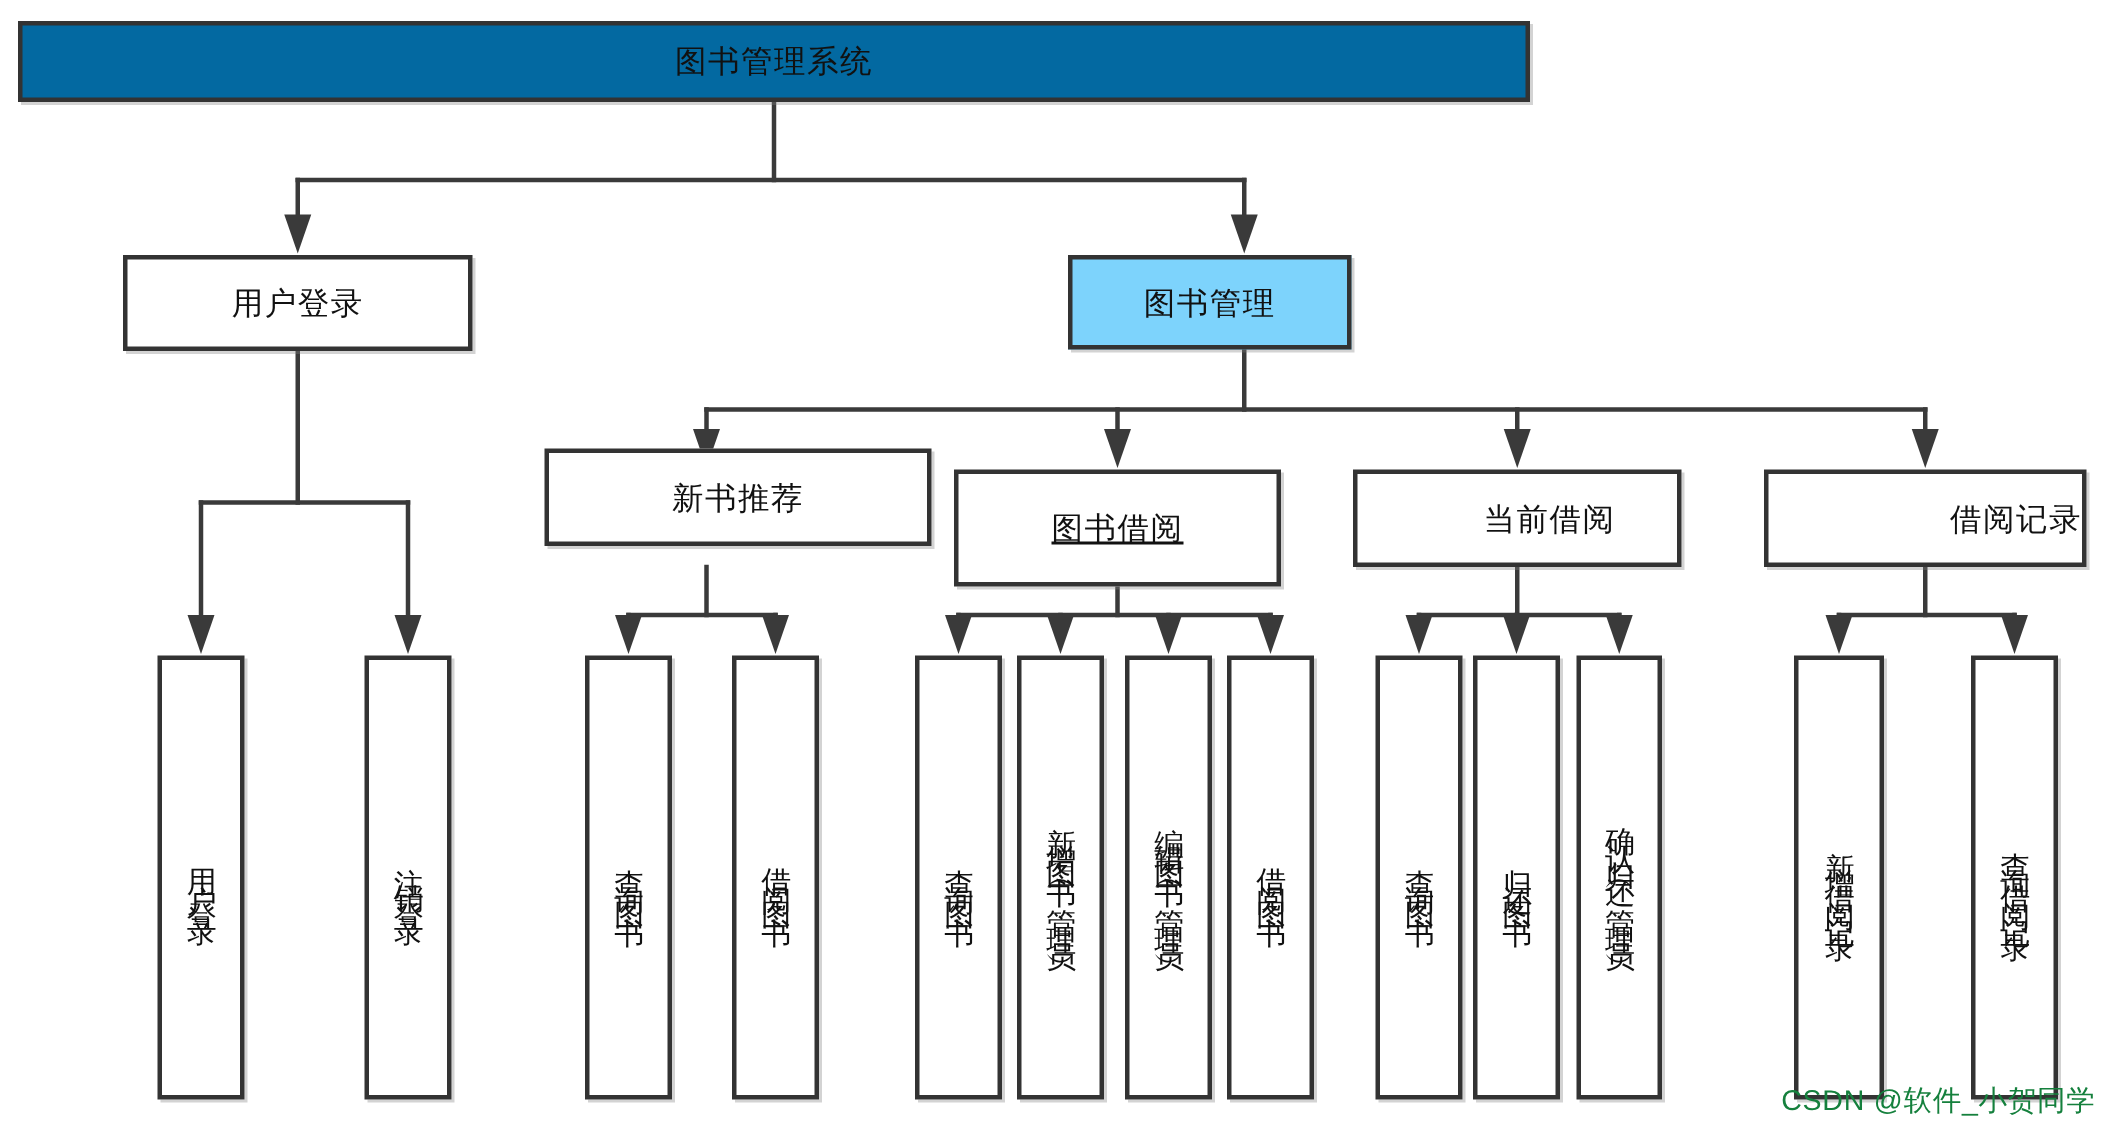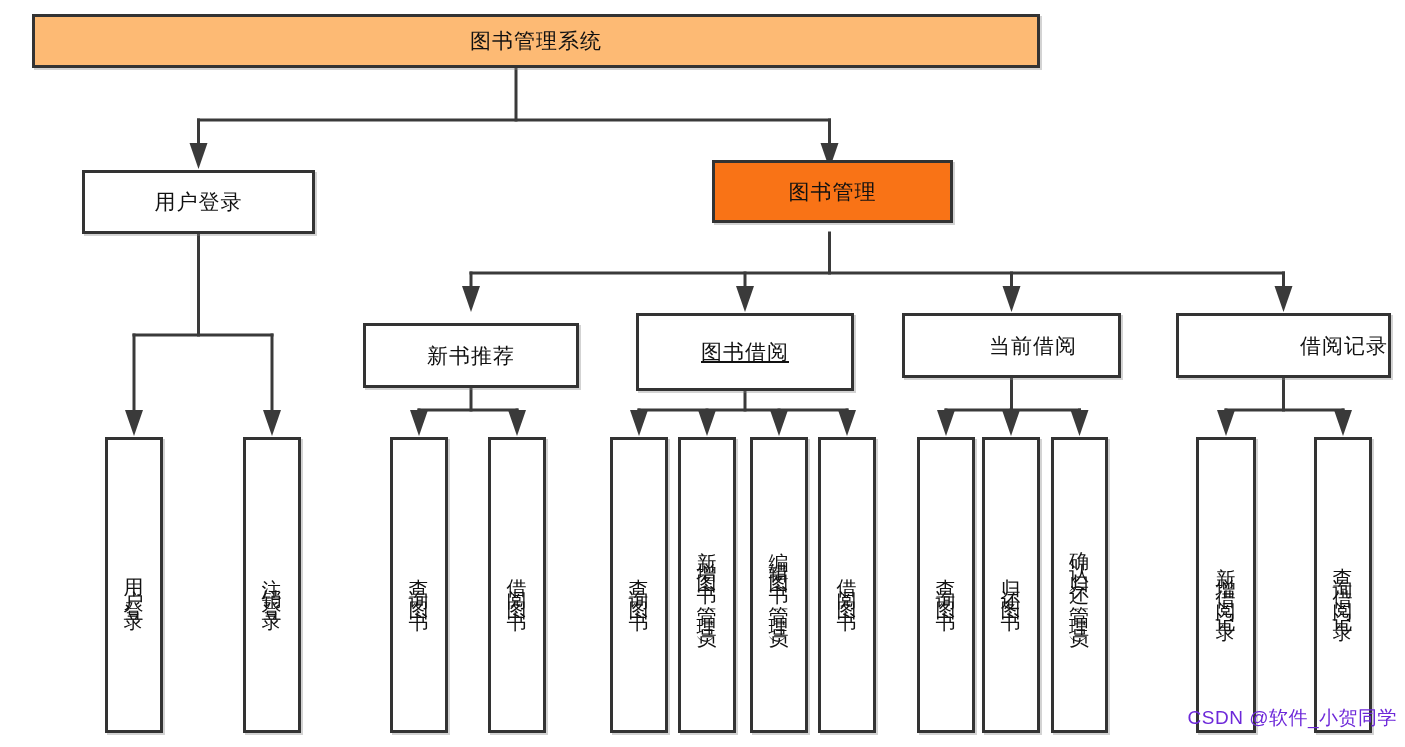--- a/index.html
+++ b/index.html
@@ -41,23 +41,23 @@
     writing-mode: vertical-rl;
     text-orientation: mixed;
     font-size: 20px;
     letter-spacing: 11px;
     line-height: 1.1;
     white-space: nowrap;
   }
   .watermark {
     position: absolute;
     right: 8px;
-    bottom: 16px;
+    bottom: 0;
     font-size: 19px;
-    color: #6d28d9;
+    color: #15803d;
     letter-spacing: 0.5px;
     white-space: nowrap;
   }
 </style>
 </head>
 <body>
 
 <div class="canvas">
   <svg id="connector-layer" xmlns="http://www.w3.org/2000/svg" viewBox="0 0 1405 747">
       <line x1="516" y1="68" x2="516" y2="120" stroke="#3a3a3a" stroke-width="3" stroke-linecap="square"></line>
@@ -107,30 +107,30 @@
       <line x1="1079.5" y1="410" x2="1079.5" y2="417" stroke="#3a3a3a" stroke-width="3" stroke-linecap="square"></line>
       <polygon points="1070.5,410 1088.5,410 1079.5,436" fill="#3a3a3a"></polygon>
       <line x1="1283.5" y1="378" x2="1283.5" y2="410" stroke="#3a3a3a" stroke-width="3" stroke-linecap="square"></line>
       <line x1="1226" y1="410" x2="1343" y2="410" stroke="#3a3a3a" stroke-width="3" stroke-linecap="square"></line>
       <line x1="1226" y1="410" x2="1226" y2="417" stroke="#3a3a3a" stroke-width="3" stroke-linecap="square"></line>
       <polygon points="1217,410 1235,410 1226,436" fill="#3a3a3a"></polygon>
       <line x1="1343" y1="410" x2="1343" y2="417" stroke="#3a3a3a" stroke-width="3" stroke-linecap="square"></line>
       <polygon points="1334,410 1352,410 1343,436" fill="#3a3a3a"></polygon>
     </svg>
   <div id="nodes-layer">
-      <div class="node node-horizontal" style="left: 12px; top: 14px; width: 1008px; height: 54px; background: #fdba74; border-color: rgb(51, 51, 51); margin-left: 20px;">
+      <div class="node node-horizontal" style="left: 12px; top: 14px; width: 1008px; height: 54px; background: #0369a1; border-color: rgb(51, 51, 51);">
         <span class="node-label" style="color: rgb(17, 17, 17);">图书管理系统</span>
       </div>
       <div class="node node-horizontal" style="left: 82px; top: 170px; width: 233px; height: 64px; background: rgb(255, 255, 255); border-color: rgb(51, 51, 51);">
         <span class="node-label" style="color: rgb(17, 17, 17);">用户登录</span>
       </div>
-      <div class="node node-horizontal" style="left: 712px; top: 160px; width: 241px; height: 63px; background: #f97316; border-color: rgb(51, 51, 51);">
+      <div class="node node-horizontal" style="left: 712px; top: 170px; width: 189px; height: 63px; background: #7dd3fc; border-color: rgb(51, 51, 51);">
         <span class="node-label" style="color: rgb(17, 17, 17);">图书管理</span>
       </div>
-      <div class="node node-horizontal" style="left: 363px; top: 323px; width: 216px; height: 65px; background: rgb(255, 255, 255); border-color: rgb(51, 51, 51);">
+      <div class="node node-horizontal" style="left: 363px; top: 299px; width: 258px; height: 65px; background: rgb(255, 255, 255); border-color: rgb(51, 51, 51);">
         <span class="node-label" style="color: rgb(17, 17, 17);">新书推荐</span>
       </div>
       <div class="node node-horizontal" style="left: 636px; top: 313px; width: 218px; height: 78px; background: rgb(255, 255, 255); border-color: rgb(51, 51, 51); text-decoration: underline;">
         <span class="node-label" style="color: rgb(17, 17, 17);">图书借阅</span>
       </div>
       <div class="node node-horizontal" style="left: 902px; top: 313px; width: 219px; height: 65px; background: rgb(255, 255, 255); border-color: rgb(51, 51, 51);">
         <span class="node-label" style="color: rgb(17, 17, 17); margin-left: 43px;">当前借阅</span>
       </div>
       <div class="node node-horizontal" style="left: 1176px; top: 313px; width: 215px; height: 65px; background: rgb(255, 255, 255); border-color: rgb(51, 51, 51); justify-content: flex-end;">
         <span class="node-label" style="color: rgb(17, 17, 17);">借阅记录</span>

